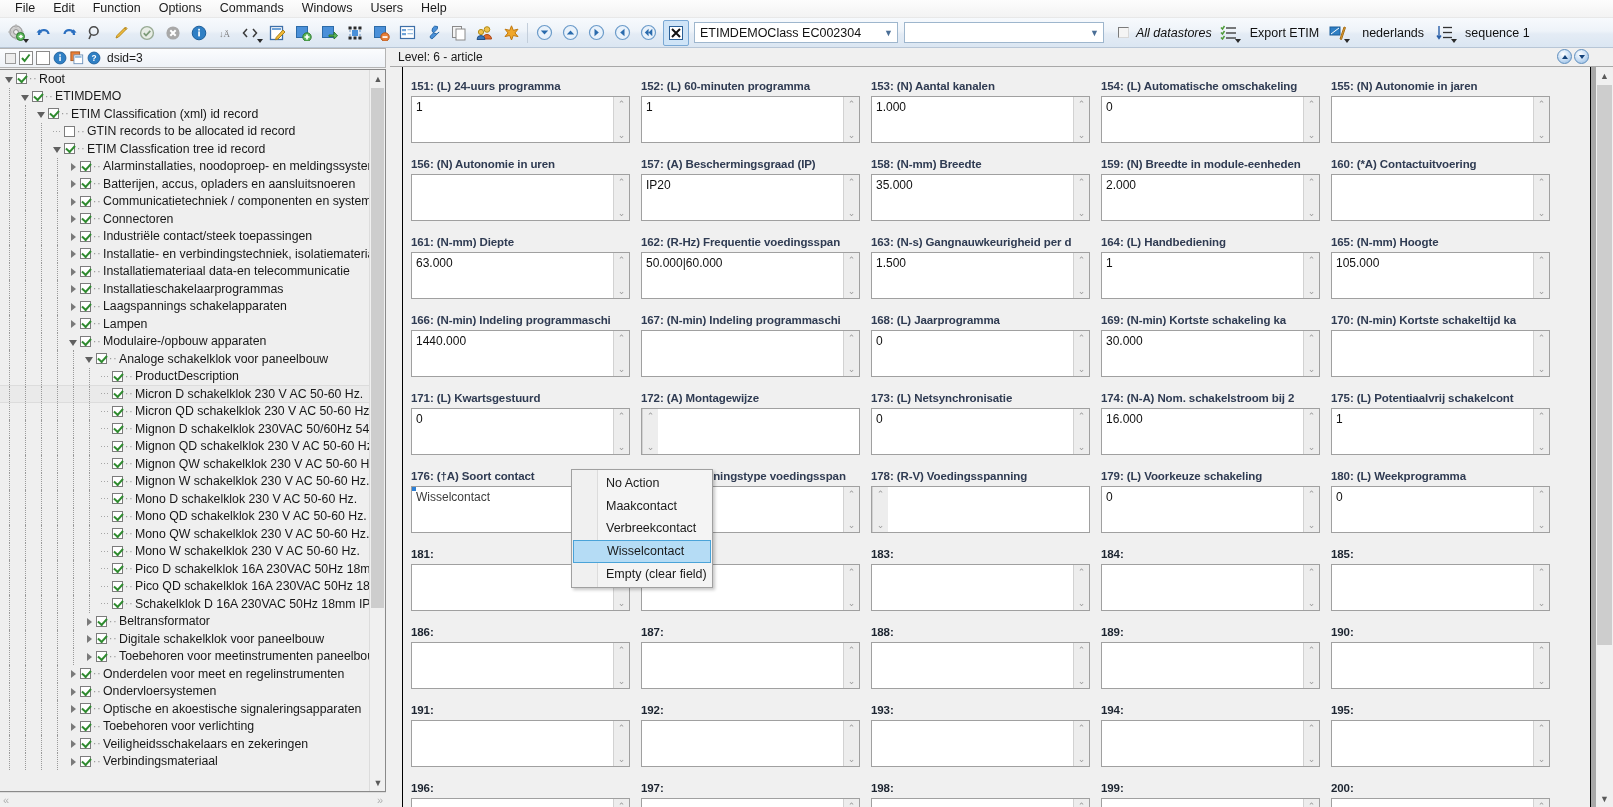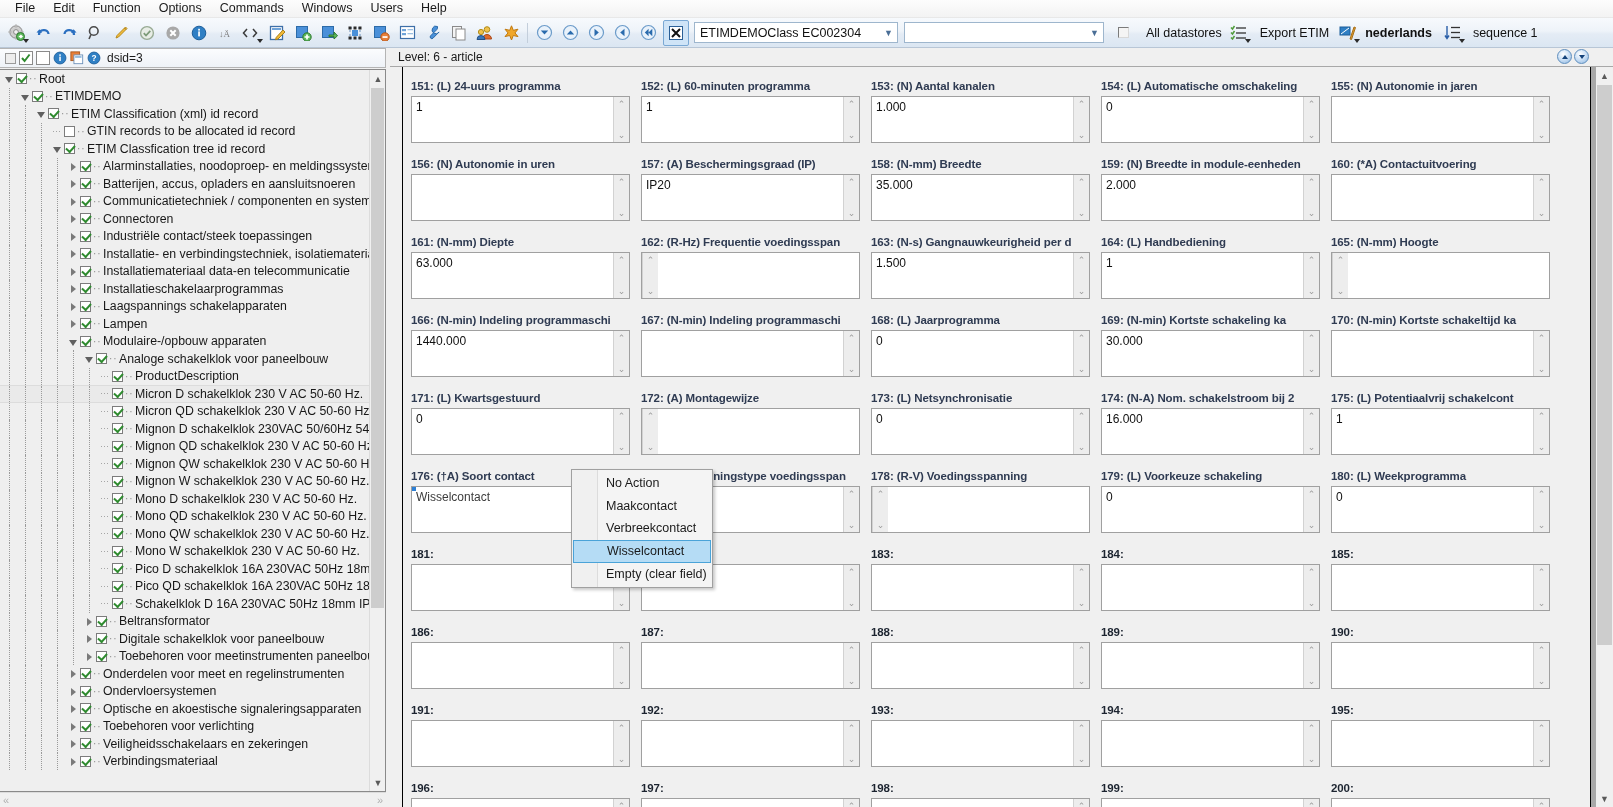--- a/index.html
+++ b/index.html
@@ -435,21 +435,21 @@
       <div class="cbtxt">ETIMDEMOClass EC002304</div>
       <div class="cbarrow">▼</div>
     </div>
     <div class="combo" style="width:200px; margin-left:6px;">
       <div class="cbtxt"></div>
       <div class="cbarrow">▼</div>
     </div>
 
     <div style="width:14px;"></div>
     <div class="chk-empty"></div>
-    <div class="tlabel" style="margin-left:17px;">All datastores</div>
+    <div class="tlabel" style="margin-left:7px;font-style:italic;">All datastores</div>
     <div class="tbtn" style="margin-left:4px;">
       <svg width="18" height="15" viewBox="0 0 18 15">
         <path d="M1 2.5 l1.5 1.5 l2 -3" stroke="#4f9c3a" stroke-width="1.5" fill="none"></path>
         <path d="M1 7.5 l1.5 1.5 l2 -3" stroke="#4f9c3a" stroke-width="1.5" fill="none"></path>
         <path d="M1 12.5 l1.5 1.5 l2 -3" stroke="#4f9c3a" stroke-width="1.5" fill="none"></path>
         <g stroke="#333" stroke-width="1.3">
             <path d="M6 3 h10"></path>
             <path d="M6 8 h10"></path>
             <path d="M6 13 h10"></path>
           </g>
@@ -458,21 +458,21 @@
     </div>
     <div class="tlabel" style="margin-left:8px;">Export ETIM</div>
     <div class="tbtn" style="margin-left:6px;">
       <svg width="18" height="16" viewBox="0 0 18 16">
           <rect x="1" y="2" width="10" height="8" fill="#2f7fc4" stroke="#1d5e9a"></rect>
           <path d="M2 9 L10 3" stroke="#fff"></path>
           <path d="M11 14 L15 2 L16.5 2.5 L12.5 14.5Z" fill="#e09a2a" stroke="#a8701a"></path>
         </svg>
       <span class="caret-mini"></span>
     </div>
-    <div class="tlabel" style="margin-left:4px;font-weight:bold;">nederlands</div>
+    <div class="tlabel" style="margin-left:11px;">nederlands</div>
     <div class="tbtn" style="margin-left:8px;">
       <svg width="18" height="15" viewBox="0 0 18 15">
           <path d="M3 1 v12 M1 10.5 L3 13.5 L5 10.5" stroke="#2a5fa8" stroke-width="1.4" fill="none"></path>
           <g stroke="#333" stroke-width="1.3">
             <path d="M7 2.5 h9"></path>
             <path d="M7 7.5 h9"></path>
             <path d="M7 12.5 h9"></path>
           </g>
         </svg>
       <span class="caret-mini"></span>
@@ -1113,20 +1113,21 @@
                 <div class="ftext">63.000</div>
                 <div class="fspin">
                   <span>⌃</span>
                   <span>⌄</span>
                 </div>
               </div>
             </div>
             <div class="cell">
               <div class="flabel">162: (R-Hz) Frequentie voedingsspan</div>
               <div class="fbox">
+                <div class="ftext">50.000|60.000</div>
                 <div class="fspin">
                   <span>⌃</span>
                   <span>⌄</span>
                 </div>
               </div>
             </div>
             <div class="cell">
               <div class="flabel">163: (N-s) Gangnauwkeurigheid per d</div>
               <div class="fbox">
                 <div class="ftext">1.500</div>
@@ -1142,20 +1143,21 @@
                 <div class="ftext">1</div>
                 <div class="fspin">
                   <span>⌃</span>
                   <span>⌄</span>
                 </div>
               </div>
             </div>
             <div class="cell">
               <div class="flabel">165: (N-mm) Hoogte</div>
               <div class="fbox">
+                <div class="ftext">105.000</div>
                 <div class="fspin">
                   <span>⌃</span>
                   <span>⌄</span>
                 </div>
               </div>
             </div>
             <div class="cell">
               <div class="flabel">166: (N-min) Indeling programmaschi</div>
               <div class="fbox">
                 <div class="ftext">1440.000</div>

